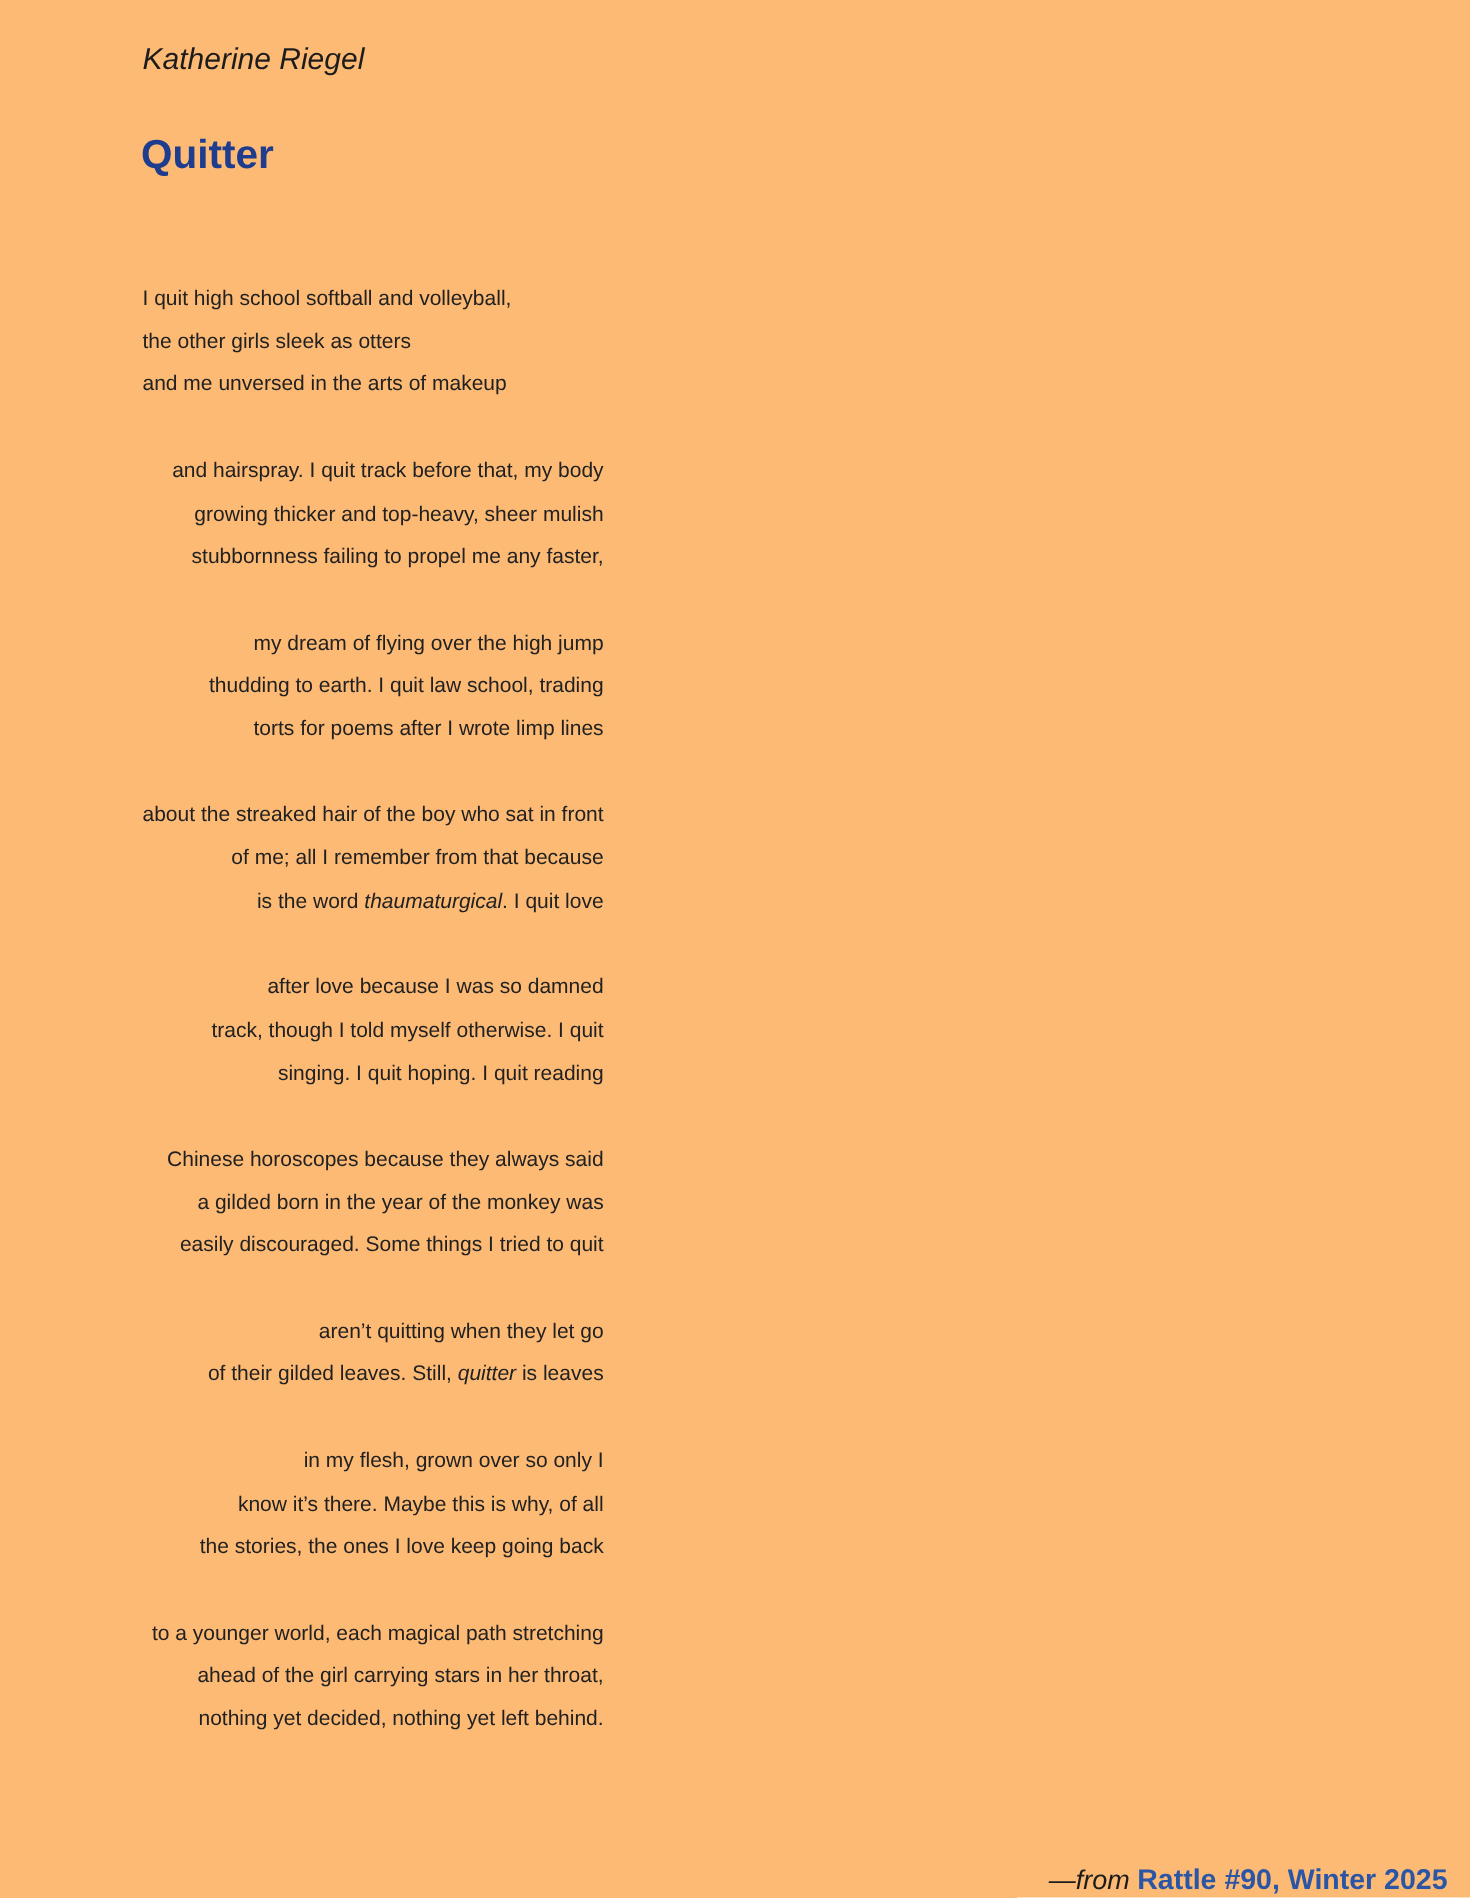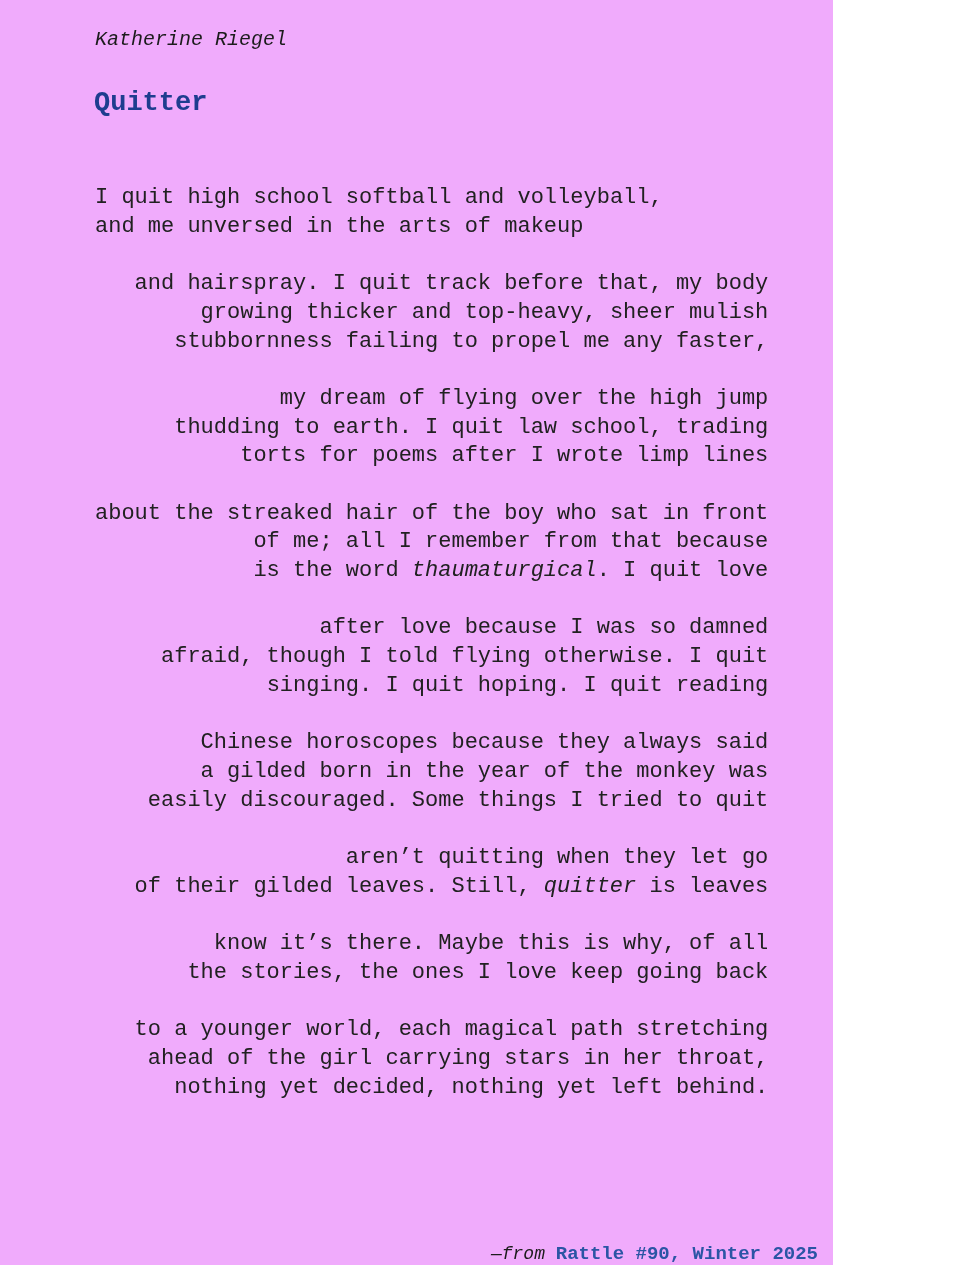--- a/index.html
+++ b/index.html
@@ -1,21 +1,21 @@
 <!DOCTYPE html>
 <html><head>
 <meta charset="utf-8">
 <style>
   html, body { margin: 0; padding: 0; background: #ffffff; }
   .page {
     position: relative;
-    width: 833px;
+    width: 980px;
     height: 1265px;
-    background: #f0abfc;
-    font-family: Liberation Mono, monospace;
+    background: #fdba74;
+    font-family: Liberation Sans, sans-serif;
     color: #212121;
     overflow: hidden;
   }
   .author {
     position: absolute;
     left: 95px;
     top: 27px;
     font-style: italic;
     font-size: 20px;
     line-height: 1.3;
@@ -27,21 +27,21 @@
     top: 86px;
     font-weight: bold;
     font-size: 27px;
     line-height: 1.3;
     color: #1e3d8f;
   }
   .poem {
     position: absolute;
     left: 95px;
     top: 184px;
-    font-size: 22px;
+    font-size: 14px;
   }
   .stanza + .stanza { margin-top: 28.7px; text-align: right; }
   .line {
     line-height: 28.7px;
     white-space: pre;
   }
   .line .it { font-style: italic; }
   .footer {
     position: absolute;
     right: 15px;
@@ -67,52 +67,54 @@
 
 <div class="page">
 
   <div class="author">Katherine Riegel</div>
 
   <h1 class="title" style="margin:0;">Quitter</h1>
 
   <div class="poem">
       <div class="stanza">
         <div class="line"><span>I quit high school softball and volleyball,</span></div>
+        <div class="line"><span>the other girls sleek as otters</span></div>
         <div class="line"><span>and me unversed in the arts of makeup</span></div>
       </div>
       <div class="stanza">
         <div class="line"><span>and hairspray. I quit track before that, my body</span></div>
         <div class="line"><span>growing thicker and top-heavy, sheer mulish</span></div>
         <div class="line"><span>stubbornness failing to propel me any faster,</span></div>
       </div>
       <div class="stanza">
         <div class="line"><span>my dream of flying over the high jump</span></div>
         <div class="line"><span>thudding to earth. I quit law school, trading</span></div>
         <div class="line"><span>torts for poems after I wrote limp lines</span></div>
       </div>
       <div class="stanza">
         <div class="line"><span>about the streaked hair of the boy who sat in front</span></div>
         <div class="line"><span>of me; all I remember from that because</span></div>
         <div class="line"><span>is the word </span><span class="it">thaumaturgical</span><span>. I quit love</span></div>
       </div>
       <div class="stanza">
         <div class="line"><span>after love because I was so damned</span></div>
-        <div class="line"><span>afraid, though I told flying otherwise. I quit</span></div>
+        <div class="line"><span>track, though I told myself otherwise. I quit</span></div>
         <div class="line"><span>singing. I quit hoping. I quit reading</span></div>
       </div>
       <div class="stanza">
         <div class="line"><span>Chinese horoscopes because they always said</span></div>
         <div class="line"><span>a gilded born in the year of the monkey was</span></div>
         <div class="line"><span>easily discouraged. Some things I tried to quit</span></div>
       </div>
       <div class="stanza">
         <div class="line"><span>aren’t quitting when they let go</span></div>
         <div class="line"><span>of their gilded leaves. Still, </span><span class="it">quitter</span><span> is leaves</span></div>
       </div>
       <div class="stanza">
+        <div class="line"><span>in my flesh, grown over so only I</span></div>
         <div class="line"><span>know it’s there. Maybe this is why, of all</span></div>
         <div class="line"><span>the stories, the ones I love keep going back</span></div>
       </div>
       <div class="stanza">
         <div class="line"><span>to a younger world, each magical path stretching</span></div>
         <div class="line"><span>ahead of the girl carrying stars in her throat,</span></div>
         <div class="line"><span>nothing yet decided, nothing yet left behind.</span></div>
       </div>
     </div>
 

